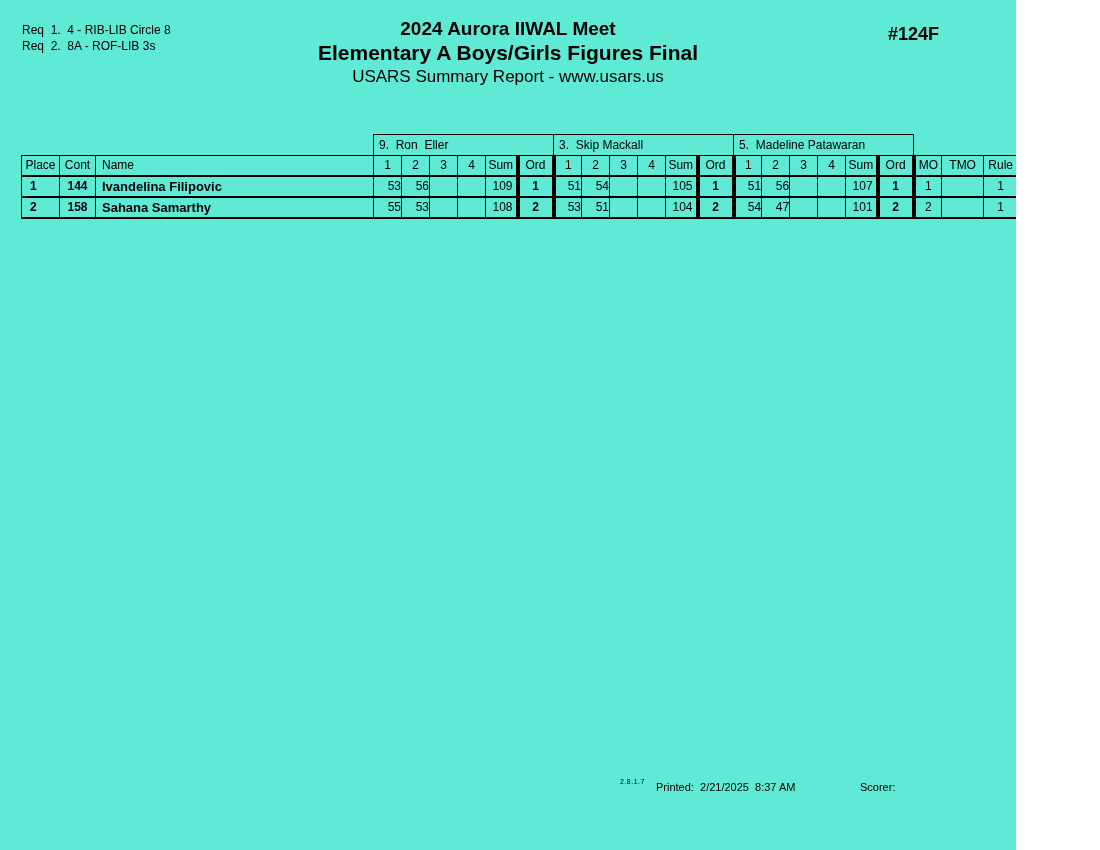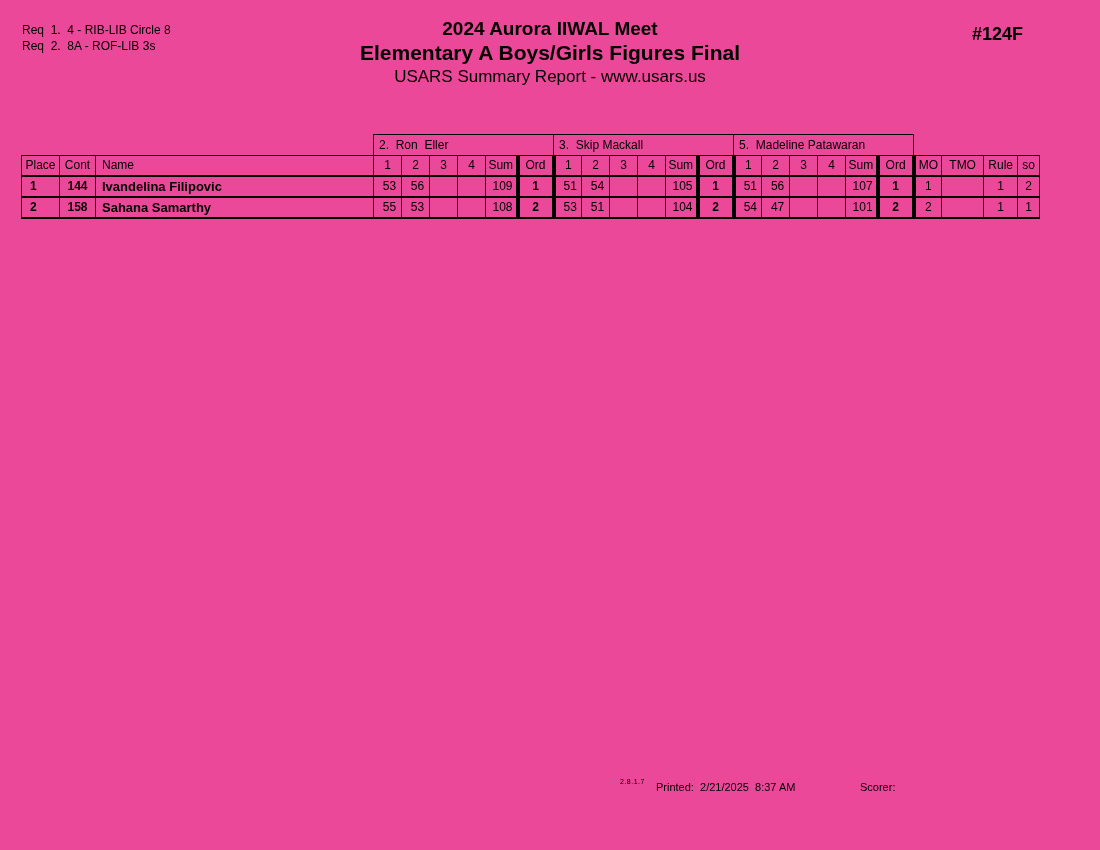--- a/index.html
+++ b/index.html
@@ -1,18 +1,18 @@
 <!DOCTYPE html>
 <html><head>
 <meta charset="utf-8">
 <style>
   * { margin:0; padding:0; box-sizing:border-box; }
   html,body { background:#fff; }
   .page {
-    position:relative; width:1100px; height:850px; background:#ec4899;
+    position:relative; width:1016px; height:850px; background:#5eead4;
     font-family:"Liberation Sans", sans-serif; color:#000; overflow:hidden;
   }
   .req-block { position:absolute; left:22px; top:22px; }
   .req-line { font-size:12px; line-height:16px; white-space:pre; }
 
   .header-block { position:absolute; left:0; right:0; top:18px; text-align:center; }
   .meet-title   { font-size:19px; font-weight:bold; line-height:22px; white-space:pre; }
   .meet-sub     { font-size:15px; line-height:20px; white-space:pre; }
   .event-title  { font-size:21px; font-weight:bold; line-height:25px; white-space:pre; }
   .report-type  { font-size:17px; line-height:24px; white-space:pre; }
@@ -27,21 +27,21 @@
   tr.r-judge  th.jbox { border:1px solid #000; text-align:left; padding-left:5px; white-space:pre; font-size:12px; }
   tr.r-head   th { height:20px; border:1px solid #000; border-bottom:2px solid #000; text-align:center; }
   tr.r-head   th.h-name { text-align:left; padding-left:6px; }
   tbody td { height:21px; border:1px solid #000; border-bottom:2px solid #000; }
 
   .ordcol { border-left:4px solid #000 !important; border-right:4px solid #000 !important;margin-left:16px; }
 
   td.place { font-weight:bold; text-align:left; padding-left:8px; }
   td.cont  { font-weight:bold; text-align:center; }
   td.name  { font-weight:bold; text-align:left; padding-left:6px; font-size:13px; }
-  td.score { text-align:center; padding-left:4px; }
+  td.score { text-align:right; padding-left:4px; }
   td.sum   { text-align:right; padding-right:3px; }
   td.ord   { font-weight:bold; text-align:center; }
   td.rcol  { text-align:center; }
 
   .footer-version { position:absolute; left:620px; top:778px; font-size:7px; letter-spacing:0.5px; }
   .footer-printed { position:absolute; left:648px; top:781px; font-size:11px; white-space:pre;padding-left:8px; }
   .footer-scorer  { position:absolute; left:860px; top:781px; font-size:11px; white-space:pre; }
 </style>
 </head>
 <body>
@@ -86,21 +86,21 @@
           <col style="width: 32px;">
           <col style="width: 36px;">
           <col style="width: 28px;">
           <col style="width: 42px;">
           <col style="width: 34px;">
           <col style="width: 22px;">
         </colgroup>
         <thead>
           <tr class="r-judge">
             <th colspan="3"></th>
-            <th class="jbox" colspan="6">2.  Ron  Eller</th>
+            <th class="jbox" colspan="6">9.  Ron  Eller</th>
             <th class="jbox" colspan="6">3.  Skip Mackall</th>
             <th class="jbox" colspan="6">5.  Madeline Patawaran</th>
             <th colspan="4"></th>
           </tr>
           <tr class="r-head">
             <th>Place</th>
             <th>Cont</th>
             <th class="h-name">Name</th>
             <th>1</th>
             <th>2</th>

